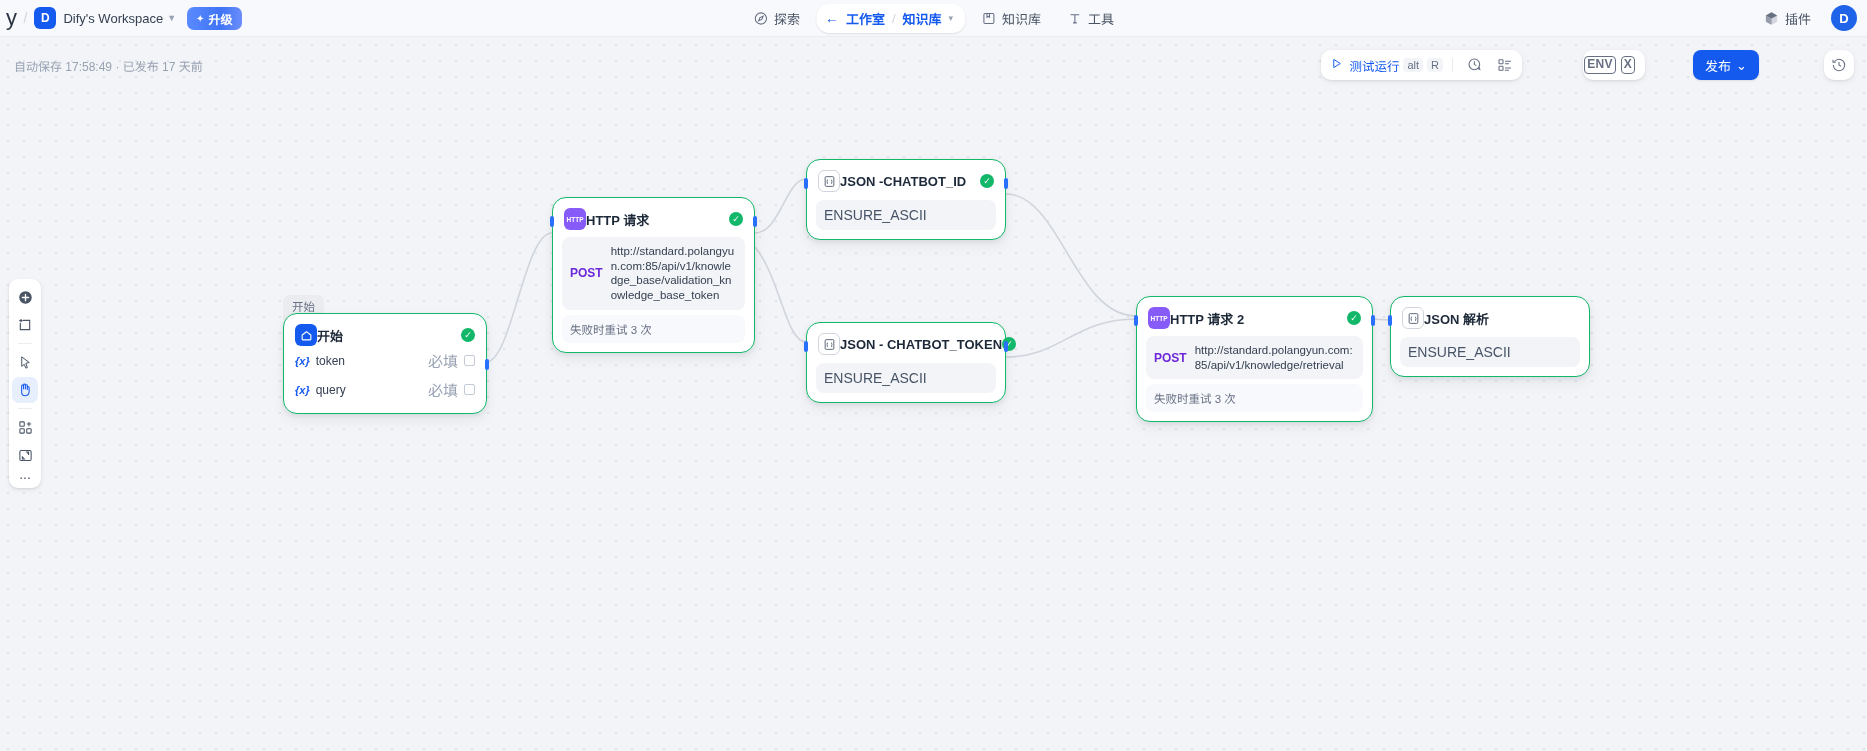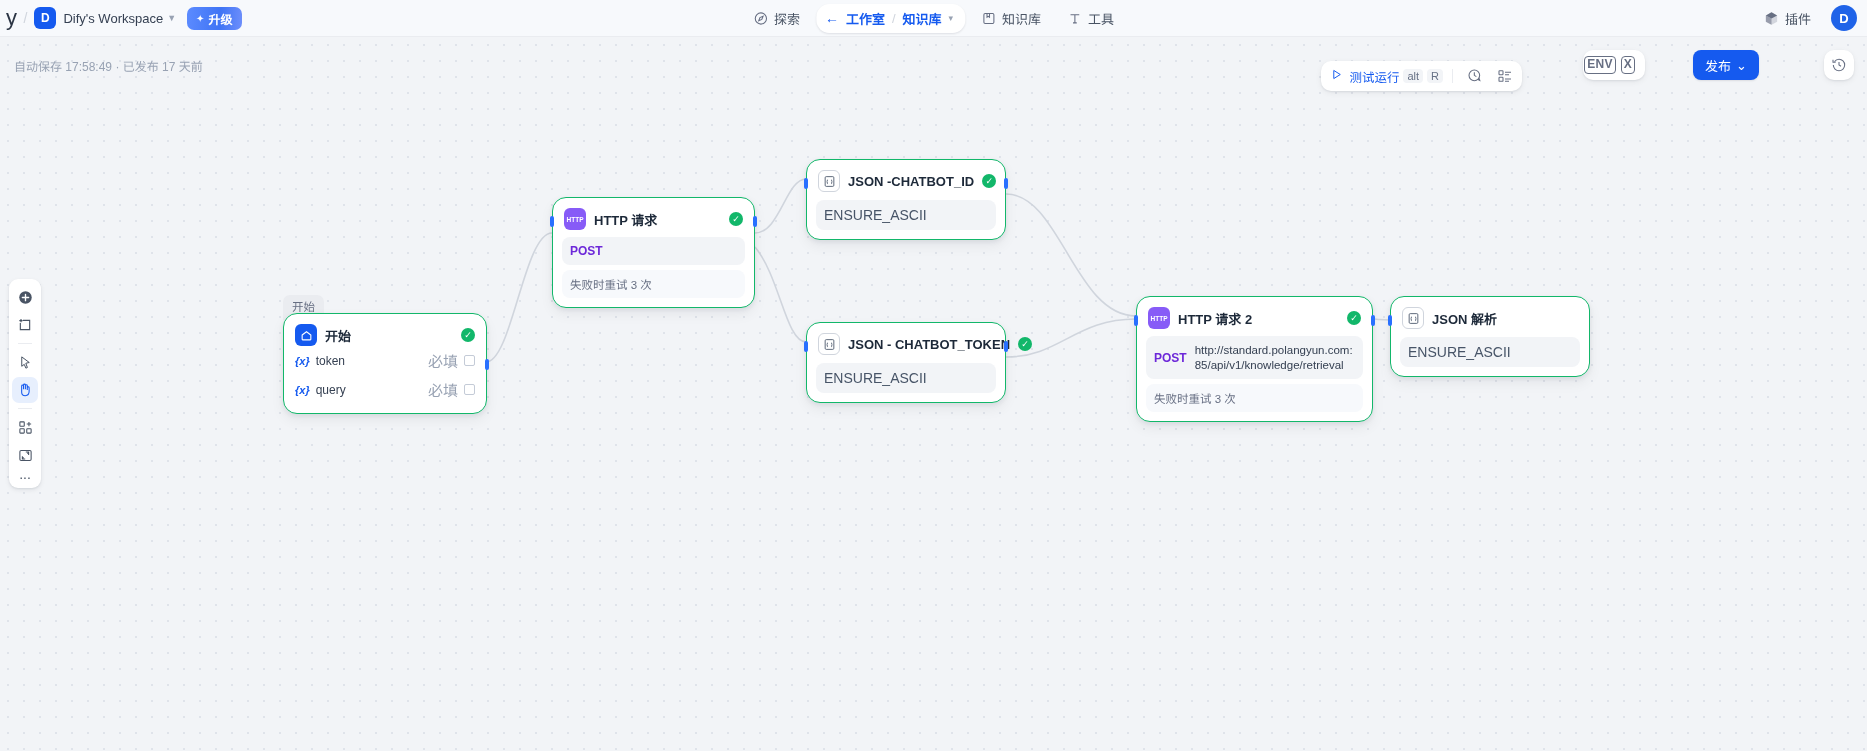--- a/index.html
+++ b/index.html
@@ -86,21 +86,21 @@
   .autosave {
     position: absolute; left: 14px; top: 20px;
     font-size: 12px; color: #98a2b3;
   }
   .tb-group {
     position: absolute; display: flex; align-items: center;
     background: #fff; border-radius: 10px;
     box-shadow: 0 1px 2px rgba(16,24,40,.08), 0 2px 6px rgba(16,24,40,.06);
     height: 30px; padding: 0 4px;
   }
-  .tb-run { right: 345px; top: 24px; padding-left: 9px; gap: 4px; }
+  .tb-run { right: 345px; top: 13px; padding-left: 9px; gap: 4px; }
   .tb-run .run-label {
     color: #155aef; font-size: 12.5px; font-weight: 500;
     display: flex; align-items: center; gap: 6px;
   }
   .kbd {
     background: #f2f4f7; color: #667085; border-radius: 4px;
     font-size: 11px; padding: 1px 4px; font-weight: 500;
   }
   .tb-divider { width: 1px; height: 14px; background: #eaecf0; margin: 0 5px; }
   .tb-icobtn {
@@ -154,21 +154,21 @@
   
   .node {
     position: absolute;
     background: #fff;
     border-radius: 14px;
     border: 1.5px solid #12b76a;
     box-shadow: 0 2px 5px rgba(16,24,40,.07), 0 6px 14px rgba(16,24,40,.06);
     padding: 8px 9px 9px 9px;
     z-index: 20;
   }
-  .node-hdr { display: flex; align-items: center; gap: 8px; padding: 2px 2px 0 2px; }
+  .node-hdr { display: flex; align-items: center; gap: 0; padding: 2px 2px 0 2px; }
   .node-ico {
     width: 22px; height: 22px; border-radius: 6px;
     display: flex; align-items: center; justify-content: center; flex: none;
   }
   .ico-start { background: #155aef; }
   .ico-http  { background: #875bf7; color: #fff; font-size: 6.5px; font-weight: 700; }
   .ico-json  { background: #fff; border: 1px solid #d0d5dd; color: #475467; }
   .node-title {
     font-size: 13px; font-weight: 700; color: #1d2939;
     white-space: nowrap; flex: 1;
@@ -380,20 +380,21 @@
   <div class="node" style="left:552px; top:160px; width:203px;">
     <span class="port l" style="top:23px;"></span>
     <span class="port r" style="top:23px;"></span>
     <div class="node-hdr">
       <span class="node-ico ico-http">HTTP</span>
       <span class="node-title">HTTP 请求</span>
       <span class="check">✓</span>
     </div>
     <div class="grey-block">
       <span class="method">POST</span>
+      <span class="url">http://standard.polangyun.com:85/api/v1/knowledge_base/validation_knowledge_base_token</span>
     </div>
     <div class="retry-row">失败时重试 3 次</div>
   </div>
 
   <div class="node" style="left:806px; top:122px; width:200px;">
     <span class="port l" style="top:23px;"></span>
     <span class="port r" style="top:23px;"></span>
     <div class="node-hdr">
       <span class="node-ico ico-json">
         <svg width="13" height="13" viewBox="0 0 24 24" fill="none" stroke="#475467" stroke-width="1.6">

